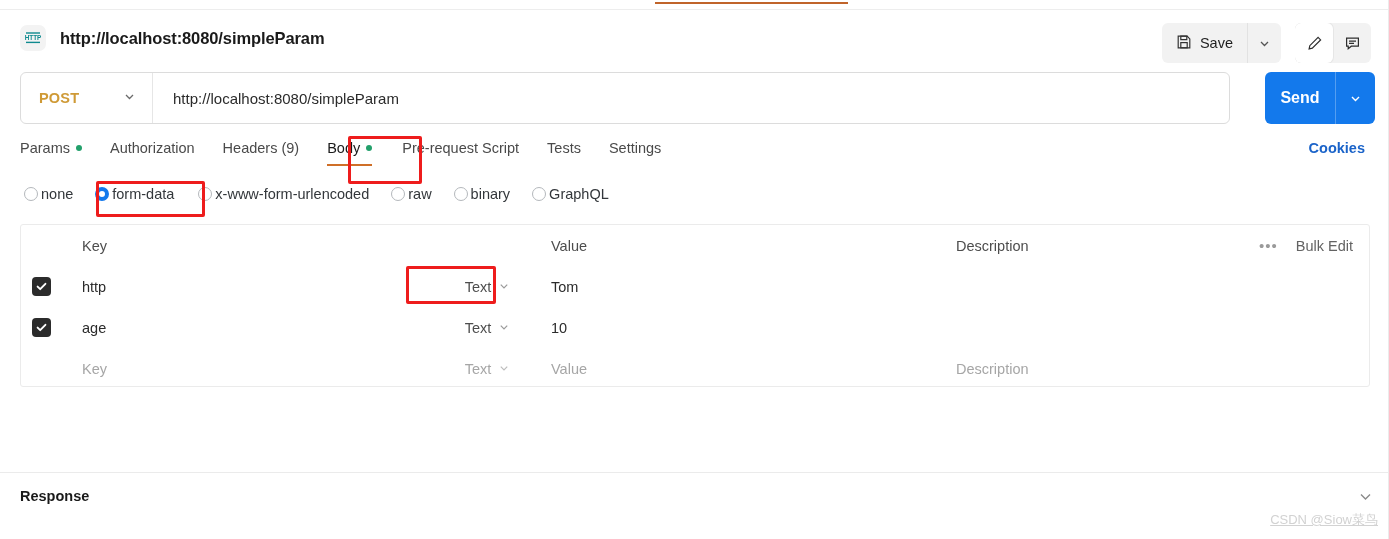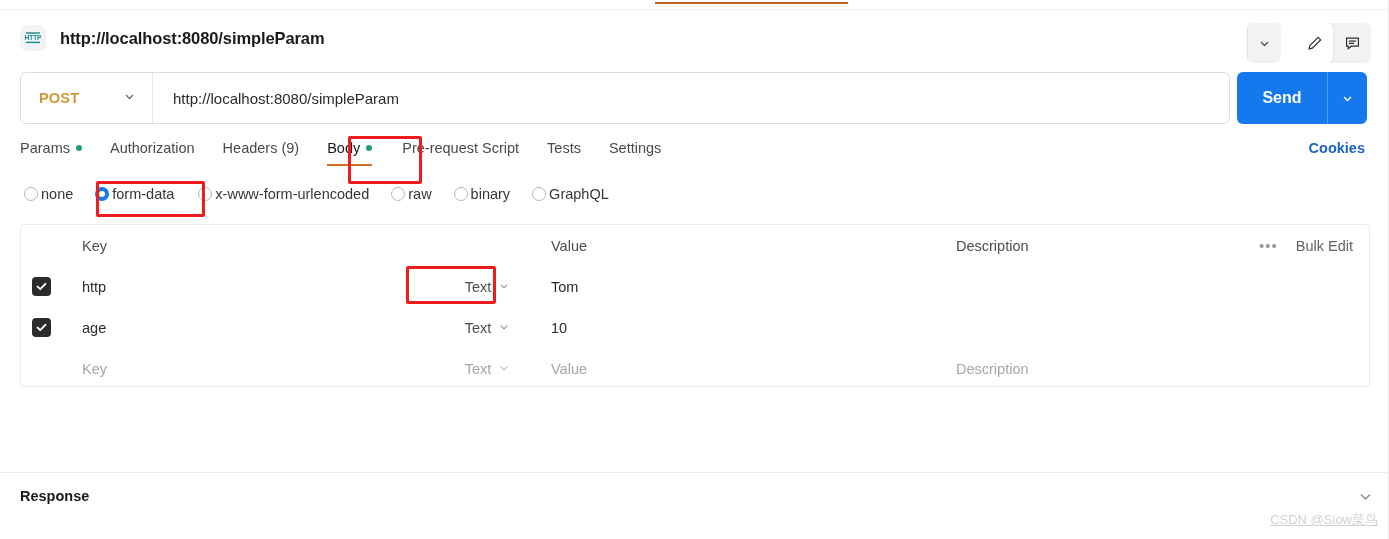--- a/index.html
+++ b/index.html
@@ -67,21 +67,21 @@
   .method {
     width:132px; height:50px; display:flex; align-items:center; justify-content:space-between;
     padding:0 16px 0 18px; cursor:pointer; border-right:1px solid #e6e6e6;
   }
   .method-label { font-size:14.5px; font-weight:700; color:#cf9a36; letter-spacing:.2px; }
   .url-input {
     flex:1; height:50px; border:0; outline:none; padding:0 20px;
     font-family:"Liberation Sans", sans-serif; font-size:15px; color:#2b2b2b; background:transparent;
   }
   .send-group {
-    position:absolute; top:72px; right:22px; width:130px; height:52px;
+    position:absolute; top:72px; right:14px; width:110px; height:52px;
     display:flex; border-radius:6px; overflow:hidden; background:#1379ec;margin-left:16px;
   }
   .send-btn {
     flex:1; display:flex; align-items:center; justify-content:center;
     color:#fff; font-size:16px; font-weight:700; border:0; background:transparent;
     cursor:pointer; font-family:"Liberation Sans", sans-serif;
   }
   .send-caret {
     width:40px; display:flex; align-items:center; justify-content:center;
     border-left:1px solid rgba(255,255,255,.28); cursor:pointer;
@@ -172,20 +172,30 @@
       <svg width="20" height="20" viewBox="0 0 20 20">
         <line x1="3" y1="5" x2="17" y2="5" stroke="#0f8a8f" stroke-width="1.4"></line>
         <line x1="3" y1="14.4" x2="17" y2="14.4" stroke="#0f8a8f" stroke-width="1.4"></line>
         <text x="10" y="12" font-family="Liberation Sans, sans-serif" font-size="6.4" font-weight="700" fill="#0f8a8f" text-anchor="middle">HTTP</text>
       </svg>
     </span>
     <span class="req-title">http://localhost:8080/simpleParam</span>
 
     <div class="header-right">
       <div class="save-group">
+        <button class="save-btn">
+          <span>
+            <svg width="16" height="16" viewBox="0 0 16 16" fill="none" stroke="#333" stroke-width="1.2">
+              <path d="M2.2 2.2h8.9l2.7 2.7v8.9H2.2z"></path>
+              <path d="M4.8 2.2h6v3.4h-6z"></path>
+              <rect x="4.8" y="8.6" width="6.4" height="5.2"></rect>
+            </svg>
+          </span>
+          <span>Save</span>
+        </button>
         <span class="save-caret">
           <svg width="13" height="13" viewBox="0 0 13 13" fill="none" stroke="#555" stroke-width="1.3">
             <path d="M3 5l3.5 3.5L10 5"></path>
           </svg>
         </span>
       </div>
 
       <div class="icon-group">
         <span class="icon-btn on">
           <svg width="17" height="17" viewBox="0 0 17 17" fill="none" stroke="#2f2f2f" stroke-width="1.2">

